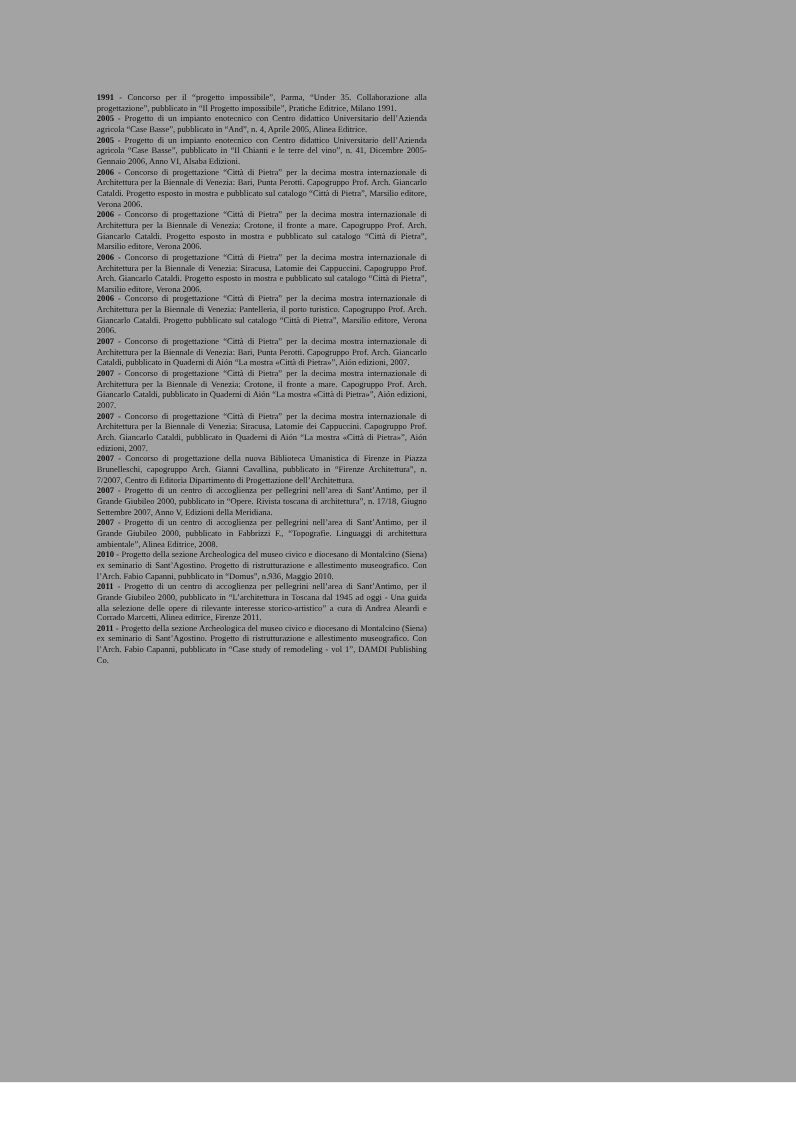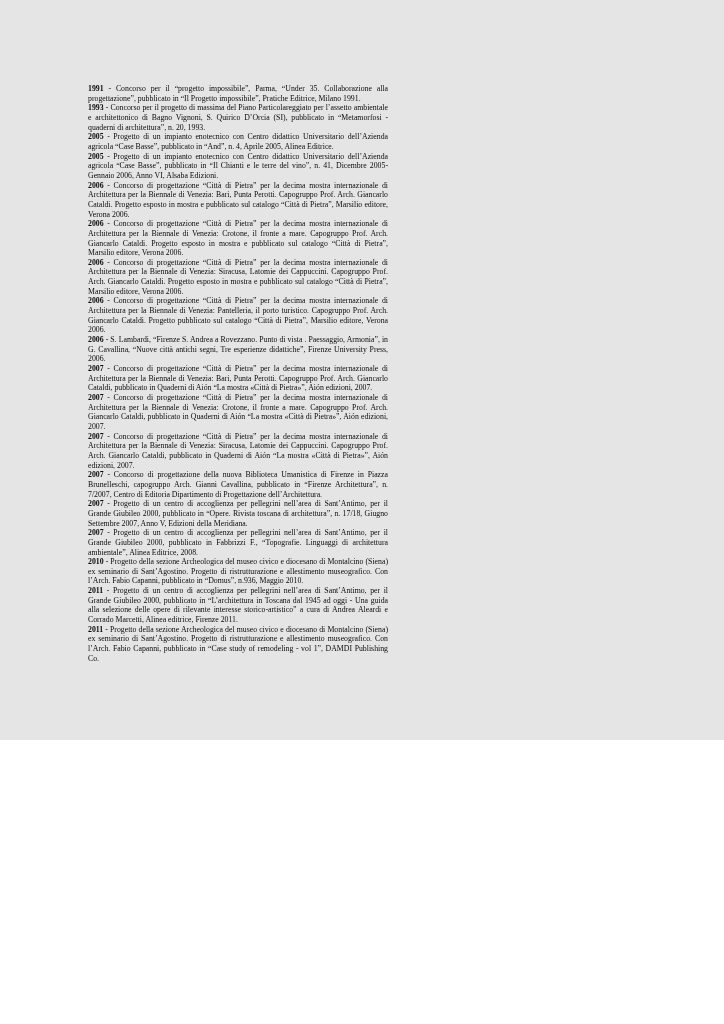--- a/index.html
+++ b/index.html
@@ -3,22 +3,22 @@
 <meta charset="utf-8">
 <style>
   html, body {
     margin: 0;
     padding: 0;
     background: #ffffff;
   }
   .page {
     position: relative;
     width: 724px;
-    height: 740px;
-    background: #e5e5e5;
+    height: 984px;
+    background: #a3a3a3;
     overflow: hidden;
   }
   .publications {
     position: absolute;
     left: 88px;
     top: 84px;
     width: 300px;
     color: #0a0a0a;
     font-family: "Liberation Serif", "DejaVu Serif", serif;
     font-size: 7.8px;
@@ -34,35 +34,33 @@
     font-weight: bold;
   }
 </style>
 </head>
 <body>
 
 <div class="page">
   <section class="publications" id="publications-list">
   <p class="entry"><b class="year">1991</b><span class="text"> - Concorso per il “progetto impossibile”, Parma, “Under 35. Collaborazione alla progettazione”, pubblicato in “Il Progetto impossibile”, Pratiche Editrice, Milano 1991.</span></p>
 
-  <p class="entry"><b class="year">1993</b><span class="text"> - Concorso per il progetto di massima del Piano Particolareggiato per l’assetto ambientale e architettonico di Bagno Vignoni, S. Quirico D’Orcia (SI), pubblicato in “Metamorfosi - quaderni di architettura”, n. 20, 1993.</span></p>
 
   <p class="entry"><b class="year">2005</b><span class="text"> - Progetto di un impianto enotecnico con Centro didattico Universitario dell’Azienda agricola “Case Basse”, pubblicato in “And”, n. 4, Aprile 2005, Alinea Editrice.</span></p>
 
   <p class="entry"><b class="year">2005</b><span class="text"> - Progetto di un impianto enotecnico con Centro didattico Universitario dell’Azienda agricola “Case Basse”, pubblicato in “Il Chianti e le terre del vino”, n. 41, Dicembre 2005-Gennaio 2006, Anno VI, Alsaba Edizioni.</span></p>
 
   <p class="entry"><b class="year">2006</b><span class="text"> - Concorso di progettazione “Città di Pietra” per la decima mostra internazionale di Architettura per la Biennale di Venezia: Bari, Punta Perotti. Capogruppo Prof. Arch. Giancarlo Cataldi. Progetto esposto in mostra e pubblicato sul catalogo “Città di Pietra”, Marsilio editore, Verona 2006.</span></p>
 
   <p class="entry"><b class="year">2006</b><span class="text"> - Concorso di progettazione “Città di Pietra” per la decima mostra internazionale di Architettura per la Biennale di Venezia: Crotone, il fronte a mare. Capogruppo Prof. Arch. Giancarlo Cataldi. Progetto esposto in mostra e pubblicato sul catalogo “Città di Pietra”, Marsilio editore, Verona 2006.</span></p>
 
   <p class="entry"><b class="year">2006</b><span class="text"> - Concorso di progettazione “Città di Pietra” per la decima mostra internazionale di Architettura per la Biennale di Venezia: Siracusa, Latomie dei Cappuccini. Capogruppo Prof. Arch. Giancarlo Cataldi. Progetto esposto in mostra e pubblicato sul catalogo “Città di Pietra”, Marsilio editore, Verona 2006.</span></p>
 
   <p class="entry"><b class="year">2006</b><span class="text"> - Concorso di progettazione “Città di Pietra” per la decima mostra internazionale di Architettura per la Biennale di Venezia: Pantelleria, il porto turistico. Capogruppo Prof. Arch. Giancarlo Cataldi. Progetto pubblicato sul catalogo “Città di Pietra”, Marsilio editore, Verona 2006.</span></p>
 
-  <p class="entry"><b class="year">2006</b><span class="text"> - S. Lambardi, “Firenze S. Andrea a Rovezzano. Punto di vista . Paessaggio, Armonia”, in G. Cavallina, “Nuove città antichi segni, Tre esperienze didattiche”, Firenze University Press, 2006.</span></p>
 
   <p class="entry"><b class="year">2007</b><span class="text"> - Concorso di progettazione “Città di Pietra” per la decima mostra internazionale di Architettura per la Biennale di Venezia: Bari, Punta Perotti. Capogruppo Prof. Arch. Giancarlo Cataldi, pubblicato in Quaderni di Aión “La mostra «Città di Pietra»”, Aión edizioni, 2007.</span></p>
 
   <p class="entry"><b class="year">2007</b><span class="text"> - Concorso di progettazione “Città di Pietra” per la decima mostra internazionale di Architettura per la Biennale di Venezia: Crotone, il fronte a mare. Capogruppo Prof. Arch. Giancarlo Cataldi, pubblicato in Quaderni di Aión “La mostra «Città di Pietra»”, Aión edizioni, 2007.</span></p>
 
   <p class="entry"><b class="year">2007</b><span class="text"> - Concorso di progettazione “Città di Pietra” per la decima mostra internazionale di Architettura per la Biennale di Venezia: Siracusa, Latomie dei Cappuccini. Capogruppo Prof. Arch. Giancarlo Cataldi, pubblicato in Quaderni di Aión “La mostra «Città di Pietra»”, Aión edizioni, 2007.</span></p>
 
   <p class="entry"><b class="year">2007</b><span class="text"> - Concorso di progettazione della nuova Biblioteca Umanistica di Firenze in Piazza Brunelleschi, capogruppo Arch. Gianni Cavallina, pubblicato in “Firenze Architettura”, n. 7/2007, Centro di Editoria Dipartimento di Progettazione dell’Architettura.</span></p>
 
   <p class="entry"><b class="year">2007</b><span class="text"> - Progetto di un centro di accoglienza per pellegrini nell’area di Sant’Antimo, per il Grande Giubileo 2000, pubblicato in “Opere. Rivista toscana di architettura”, n. 17/18, Giugno Settembre 2007, Anno V, Edizioni della Meridiana.</span></p>

